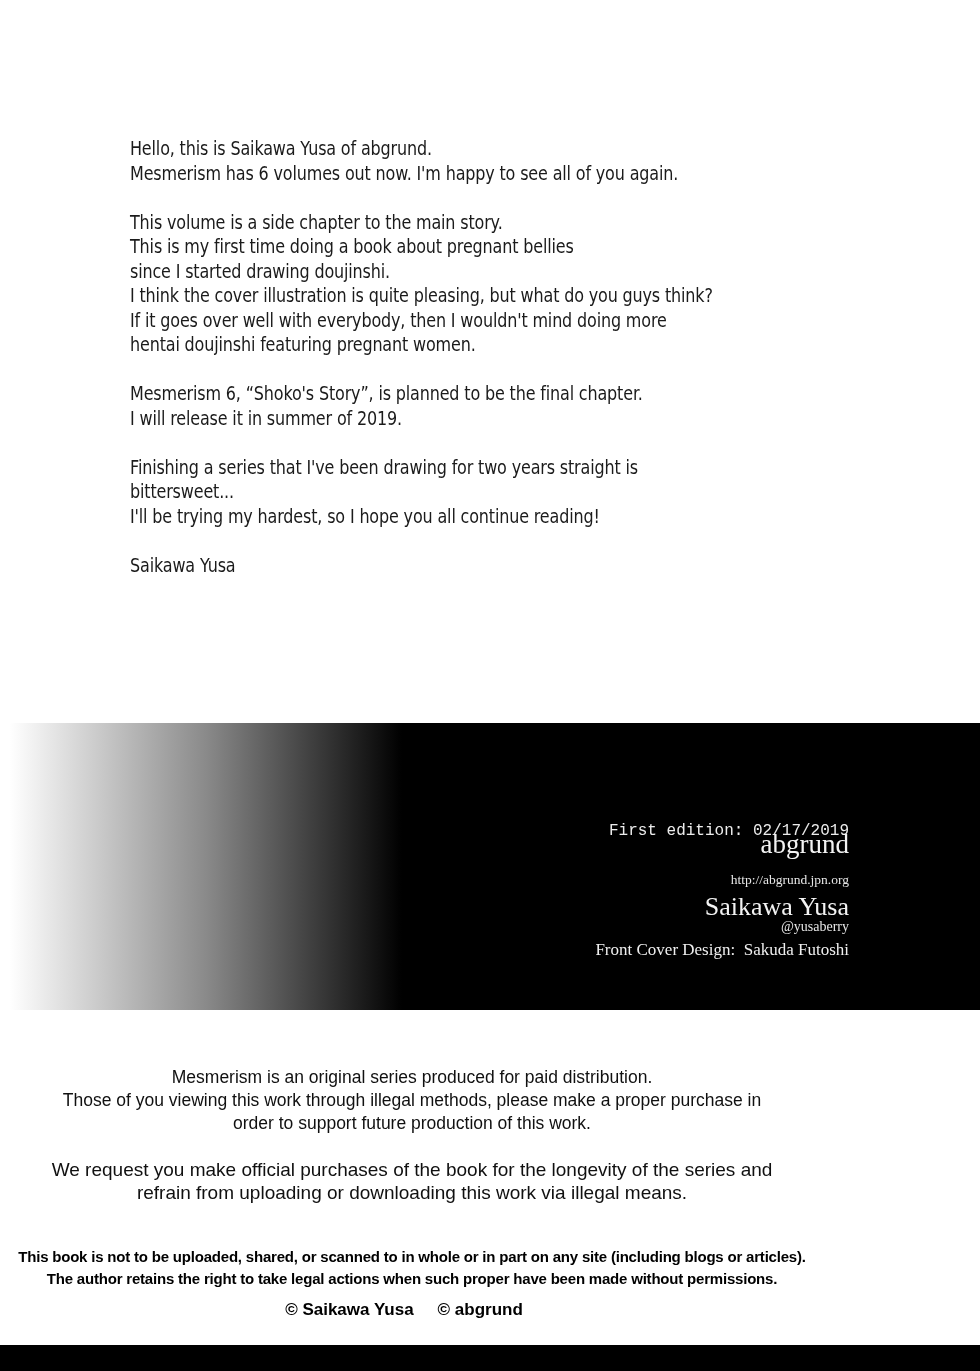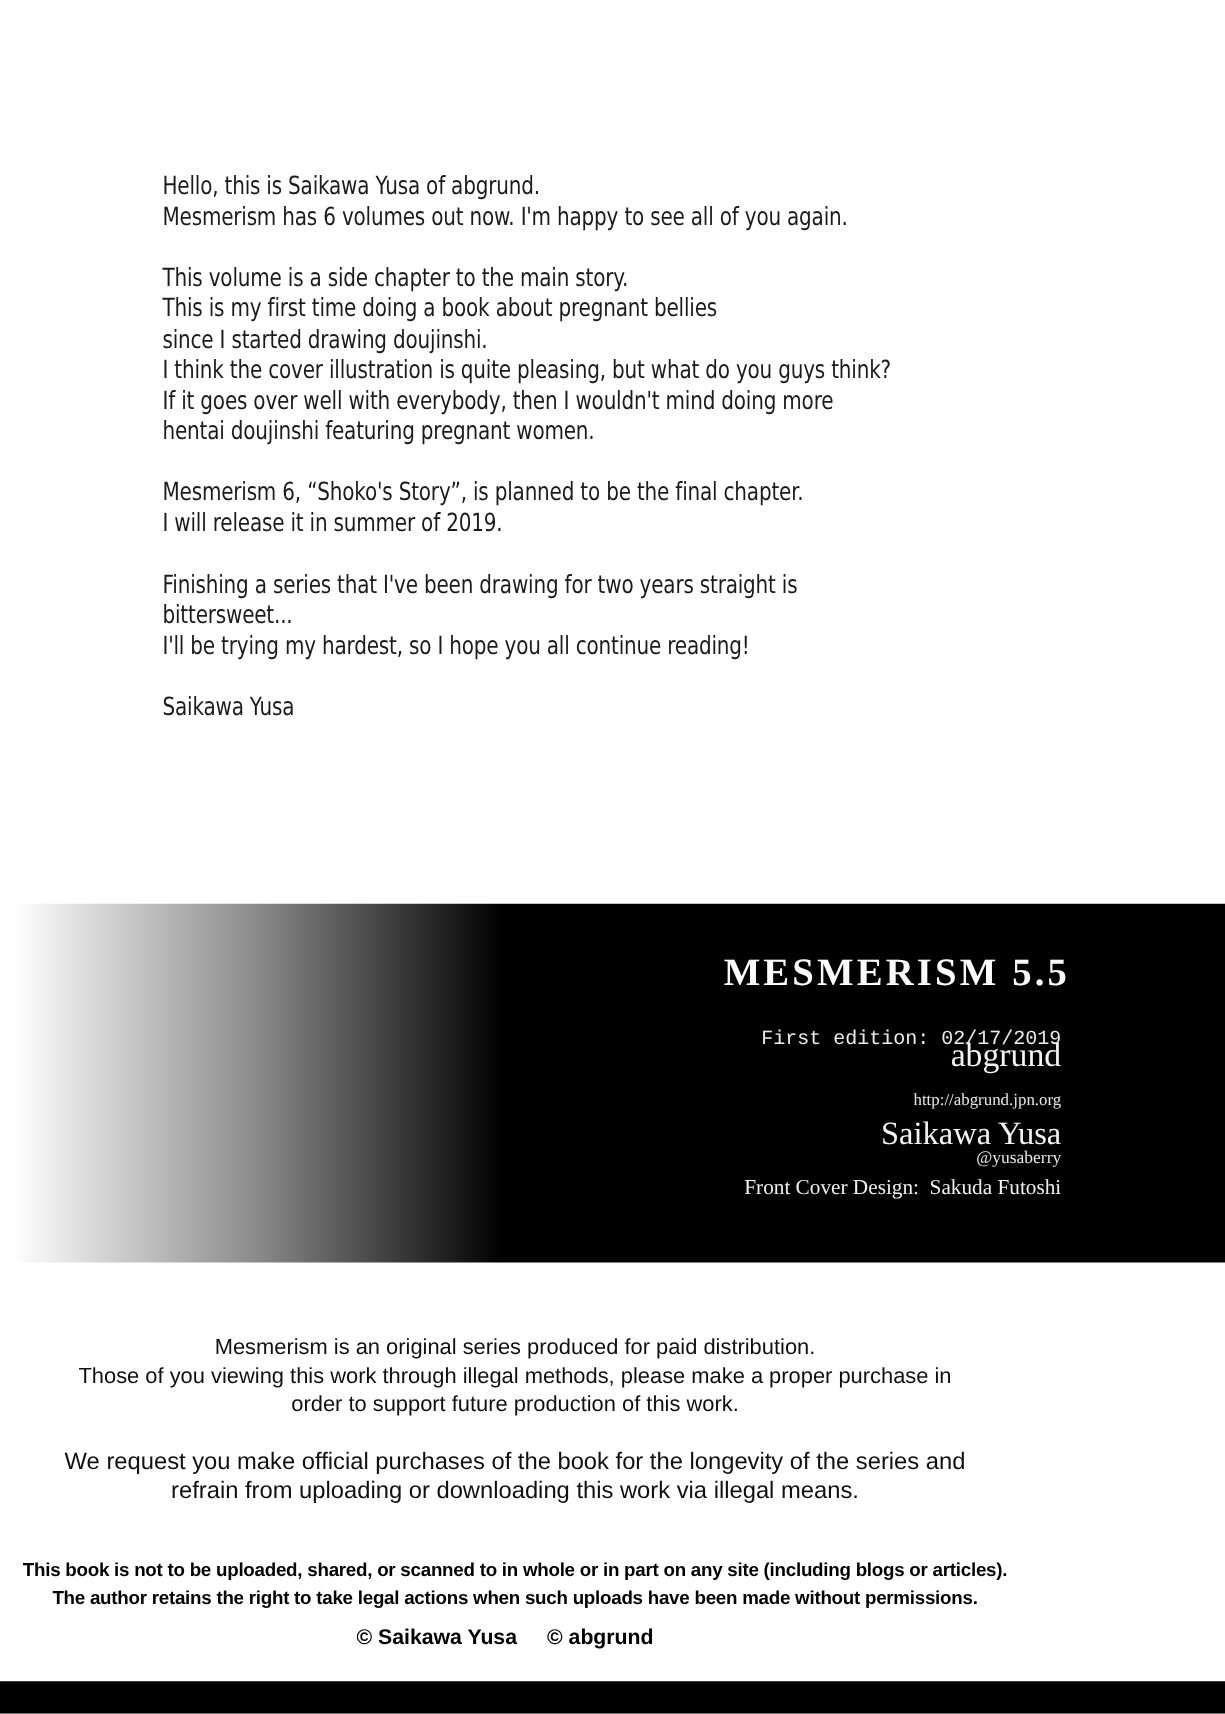--- a/index.html
+++ b/index.html
@@ -91,37 +91,36 @@
 
 Mesmerism 6, “Shoko's Story”, is planned to be the final chapter.
 I will release it in summer of 2019.
 
 Finishing a series that I've been drawing for two years straight is bittersweet...
 I'll be trying my hardest, so I hope you all continue reading!
 
 Saikawa Yusa</div>
 
 <div class="band">
-  <div class="book-title">MESMERISM 5.5</div>
   <div class="edition">First edition: 02/17/2019</div>
   <div class="circle">abgrund</div>
   <div class="url">http://abgrund.jpn.org</div>
   <div class="author">Saikawa Yusa</div>
   <div class="twitter">@yusaberry</div>
   <div class="coverdes">Front Cover Design:  Sakuda Futoshi</div>
 </div>
 
 <div class="notice para1">Mesmerism is an original series produced for paid distribution.
 Those of you viewing this work through illegal methods, please make a proper purchase in
 order to support future production of this work.</div>
 
 <div class="notice para2">We request you make official purchases of the book for the longevity of the series and
 refrain from uploading or downloading this work via illegal means.</div>
 
 <div class="notice legal">This book is not to be uploaded, shared, or scanned to in whole or in part on any site (including blogs or articles).
-The author retains the right to take legal actions when such uploads have been made without permissions.</div>
+The author retains the right to take legal actions when such proper have been made without permissions.</div>
 
 <div class="copyright">
   <span>© Saikawa Yusa</span>
   <span>© abgrund</span>
 </div>
 
 <div class="bottom-bar"></div>
 
 </body></html>

